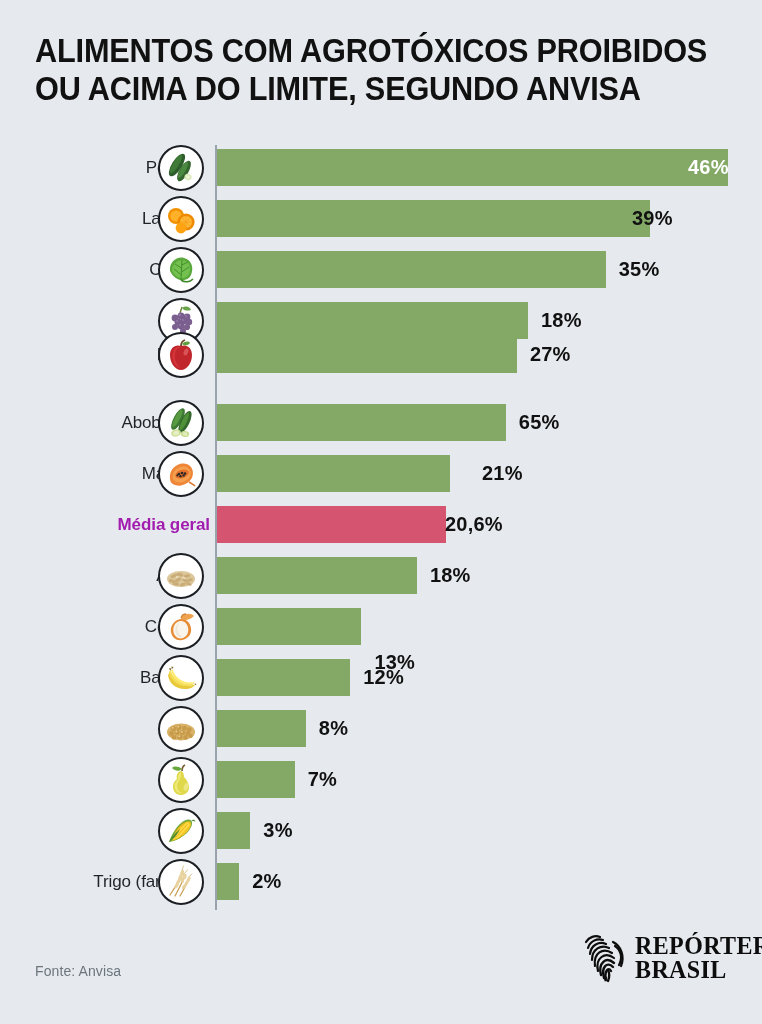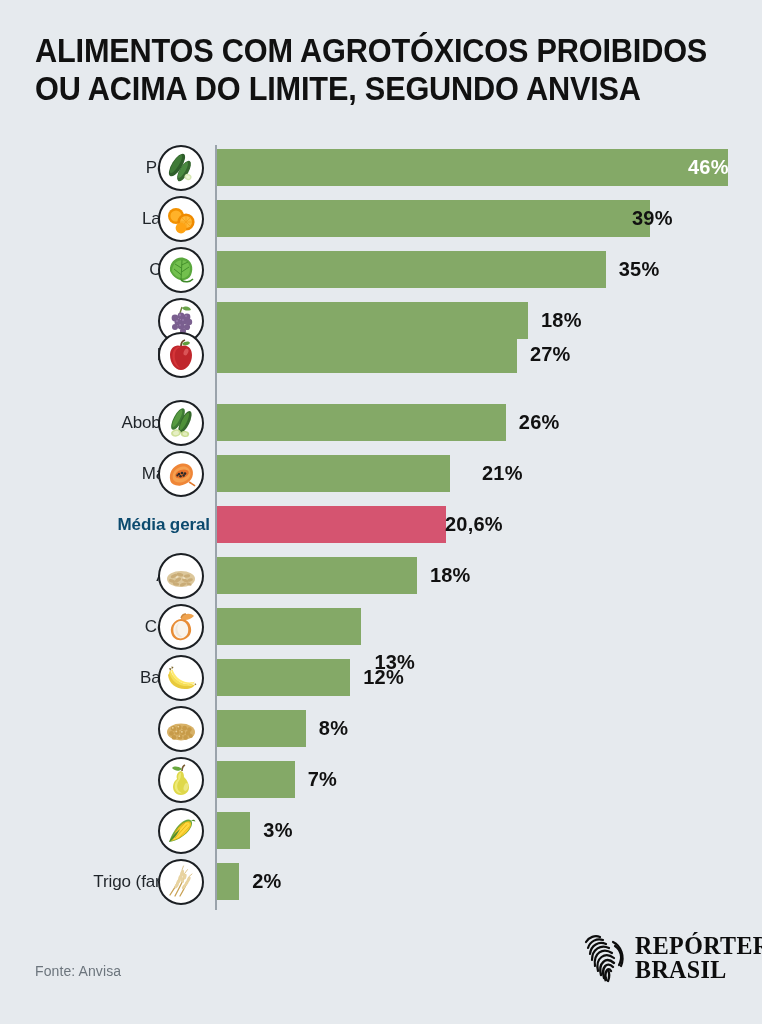--- a/index.html
+++ b/index.html
@@ -68,21 +68,21 @@
     text-align: right;
     font-size: 17px;
     color: #1f2429;
     font-family: "Liberation Sans", sans-serif;
     white-space: nowrap;
     letter-spacing: -0.1px;
   }
   .row.avg .row-label {
     font-weight: bold;
     right: 552px;
-    color: #0c4a6e;
+    color: #a21caf;
   }
   .icon-circle {
     position: absolute;
     left: 158px;
     width: 46px;
     height: 46px;
     border-radius: 50%;
     background: #ffffff;
     border: 2.5px solid #1b1f23;
     overflow: hidden;
@@ -272,21 +272,21 @@
               <ellipse cx="24" cy="19" rx="4.4" ry="12" transform="rotate(26 24 19)" fill="#35682c"></ellipse>
               <ellipse cx="23.4" cy="18.4" rx="2.4" ry="9.6" transform="rotate(26 23.4 18.4)" fill="#4f9038"></ellipse>
               <ellipse cx="15" cy="30" rx="5" ry="3.6" transform="rotate(-12 15 30)" fill="#cfe09a"></ellipse>
               <ellipse cx="15" cy="30" rx="3" ry="2.1" transform="rotate(-12 15 30)" fill="#e6efc4"></ellipse>
               <ellipse cx="24" cy="31" rx="4.2" ry="3" transform="rotate(10 24 31)" fill="#c9dd92"></ellipse>
               <ellipse cx="24" cy="31" rx="2.4" ry="1.7" transform="rotate(10 24 31)" fill="#e3edbe"></ellipse>
             </g>
           </svg>
         </div>
         <div class="bar" style="width: 288.826px; top: 0px;"></div>
-        <div class="bar-value" style="top: 6.5px; left: 518.826px;">26%</div>
+        <div class="bar-value" style="top: 6.5px; left: 518.826px;">65%</div>
       </div>
       <div class="row" style="top: 315px;">
         <div class="row-label" style="top: 8.5px;">Mamão</div>
         <div class="icon-circle" style="top: -4.5px;">
           <svg viewBox="0 0 40 40">
             <g>
               <path d="M8 24 C8 16, 14 10, 22 10 C29 10, 33 15, 32 21 C31 28, 24 32, 16 31 C11 30, 8 27, 8 24 Z" fill="#ef8637" transform="rotate(-14 20 20)"></path>
               <path d="M11 23 C11 17, 16 13, 22 13 C27 13, 30 16.5, 29.5 21 C29 26, 23 29, 17 28 C13 27, 11 25, 11 23 Z" fill="#f5a04f" transform="rotate(-14 20 20)"></path>
               <ellipse cx="21" cy="20" rx="7" ry="4.2" transform="rotate(-18 21 20)" fill="#e8722b"></ellipse>
               <g fill="#2b2b2b">

